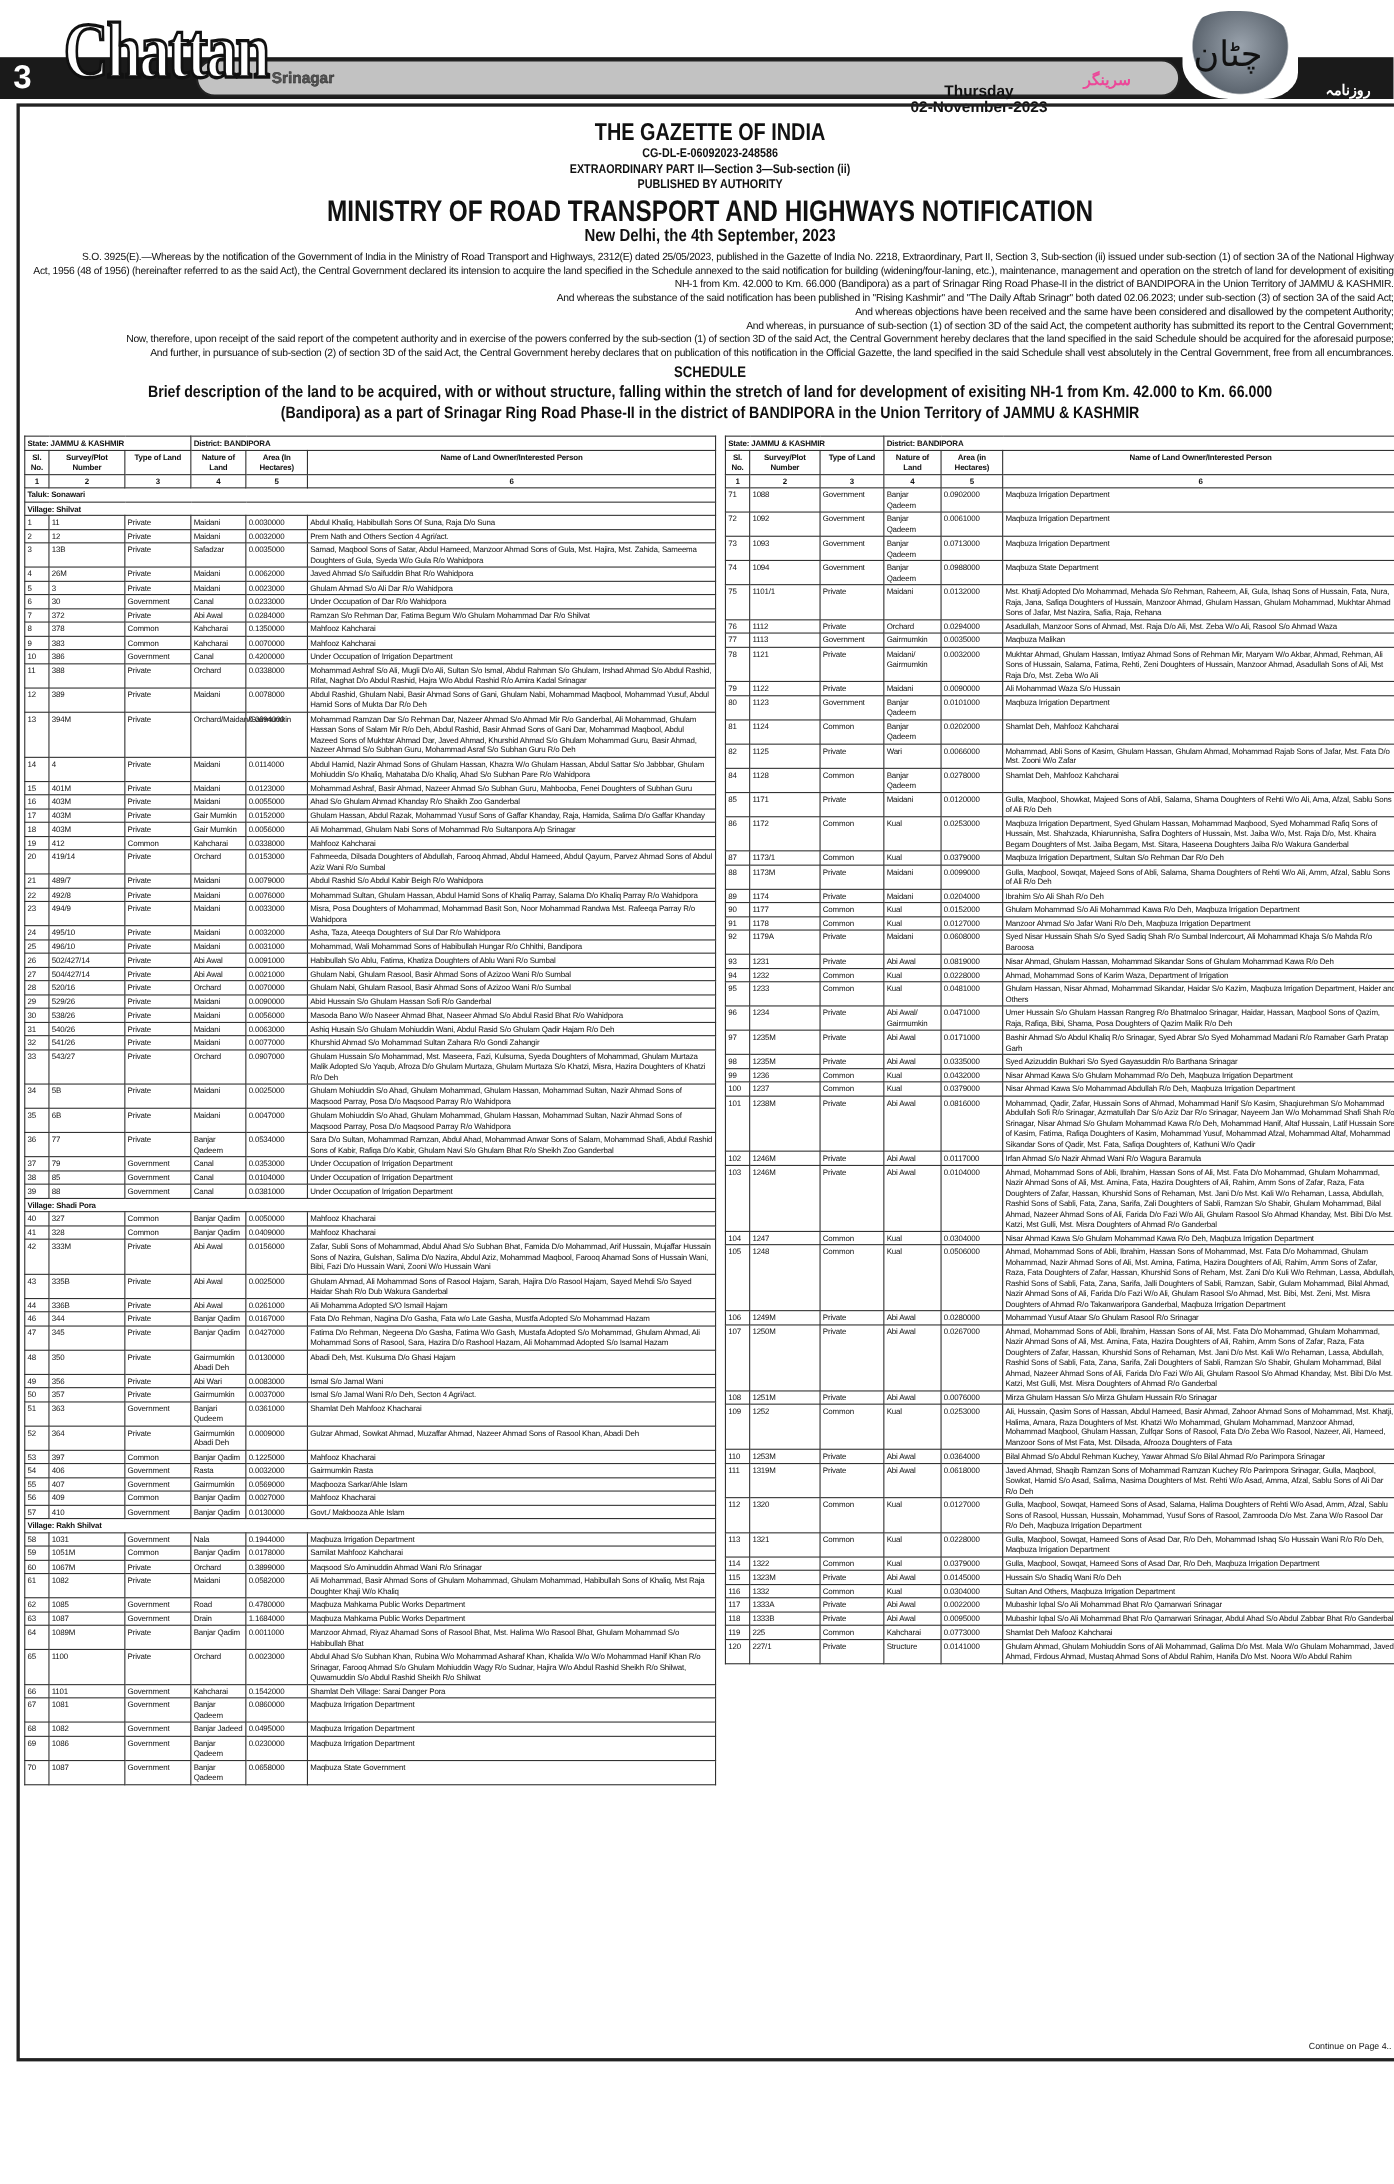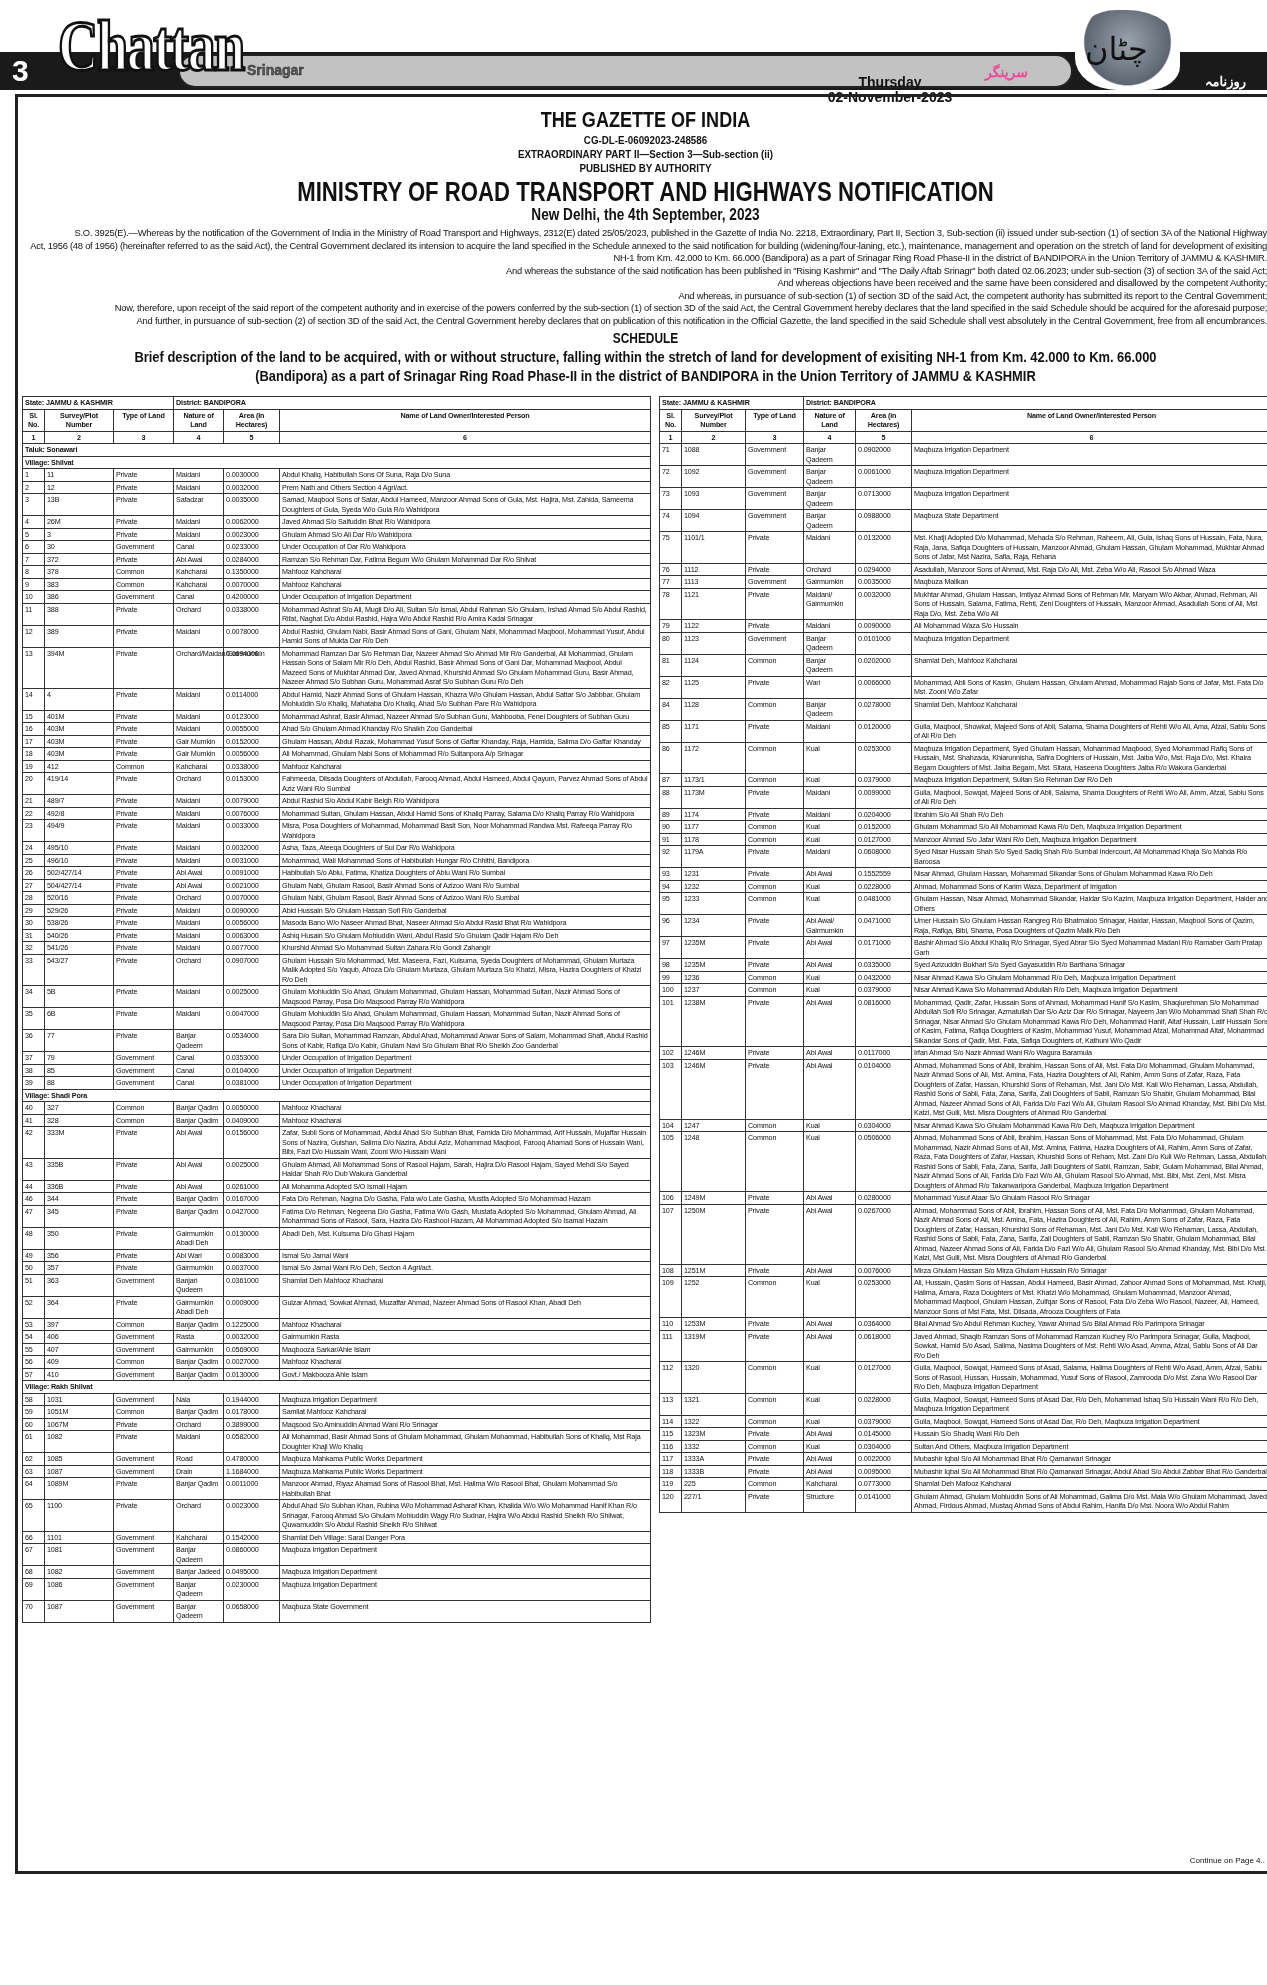--- a/index.html
+++ b/index.html
@@ -869,21 +869,21 @@
             <td>Private</td>
             <td>Maidani</td>
             <td>0.0608000</td>
             <td>Syed Nisar Hussain Shah S/o Syed Sadiq Shah R/o Sumbal Indercourt, Ali Mohammad Khaja S/o Mahda R/o Baroosa</td>
           </tr>
           <tr>
             <td>93</td>
             <td>1231</td>
             <td>Private</td>
             <td>Abi Awal</td>
-            <td>0.1552559</td>
+            <td>0.0819000</td>
             <td>Nisar Ahmad, Ghulam Hassan, Mohammad Sikandar Sons of Ghulam Mohammad Kawa R/o Deh</td>
           </tr>
           <tr>
             <td>94</td>
             <td>1232</td>
             <td>Common</td>
             <td>Kual</td>
             <td>0.0228000</td>
             <td>Ahmad, Mohammad Sons of Karim Waza, Department of Irrigation</td>
           </tr>

